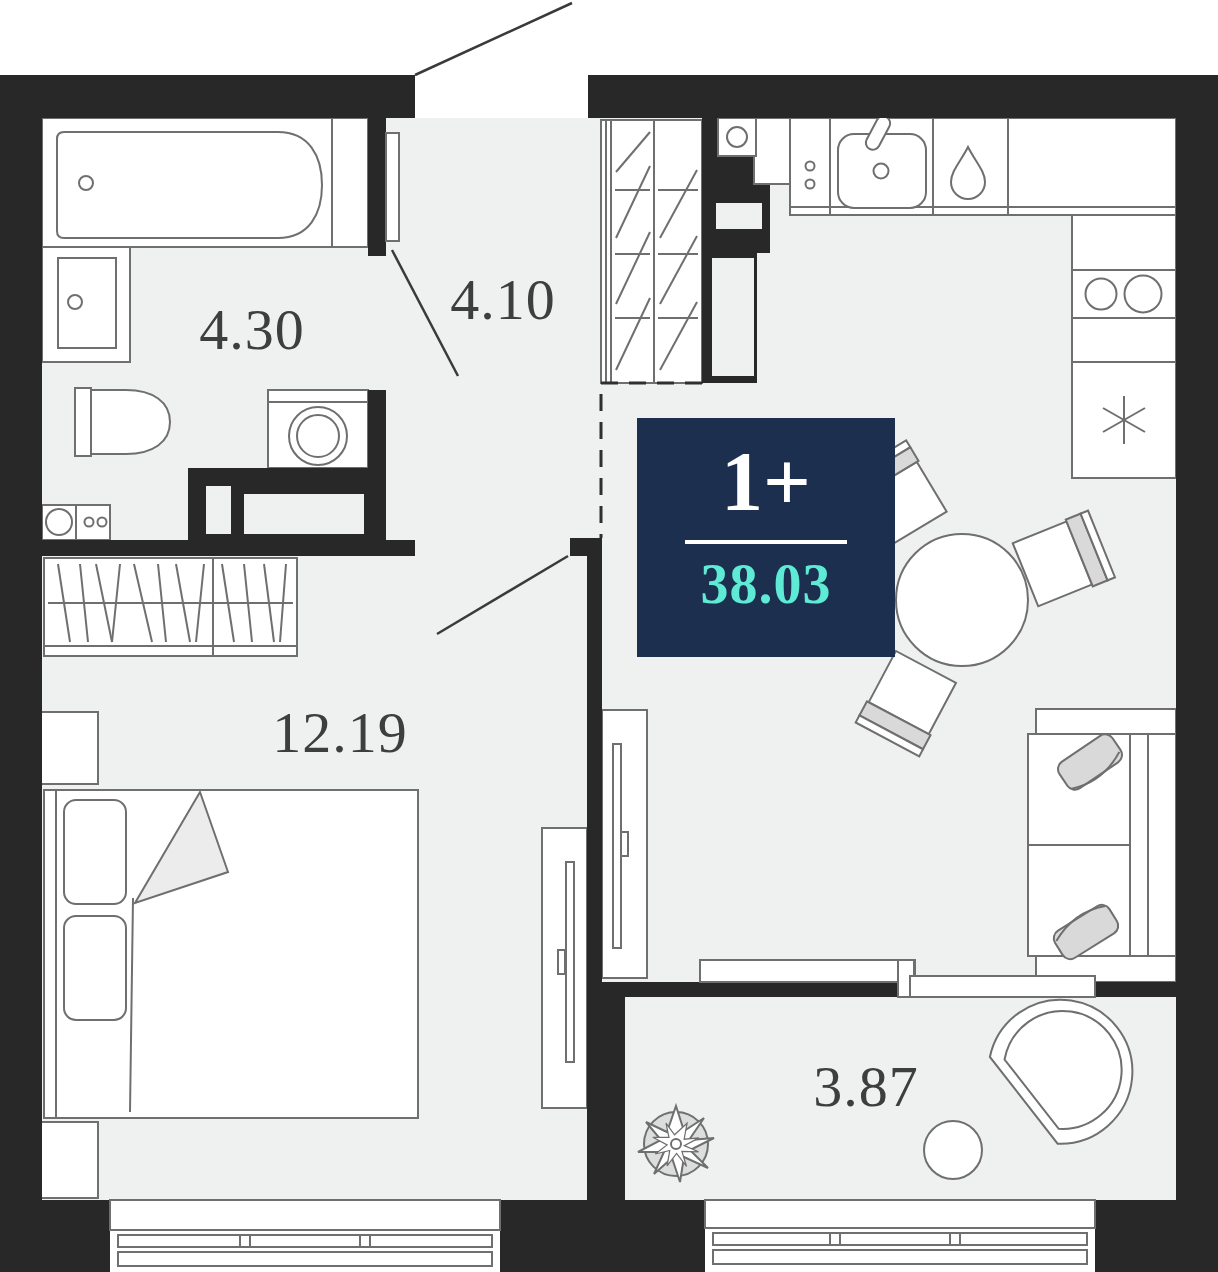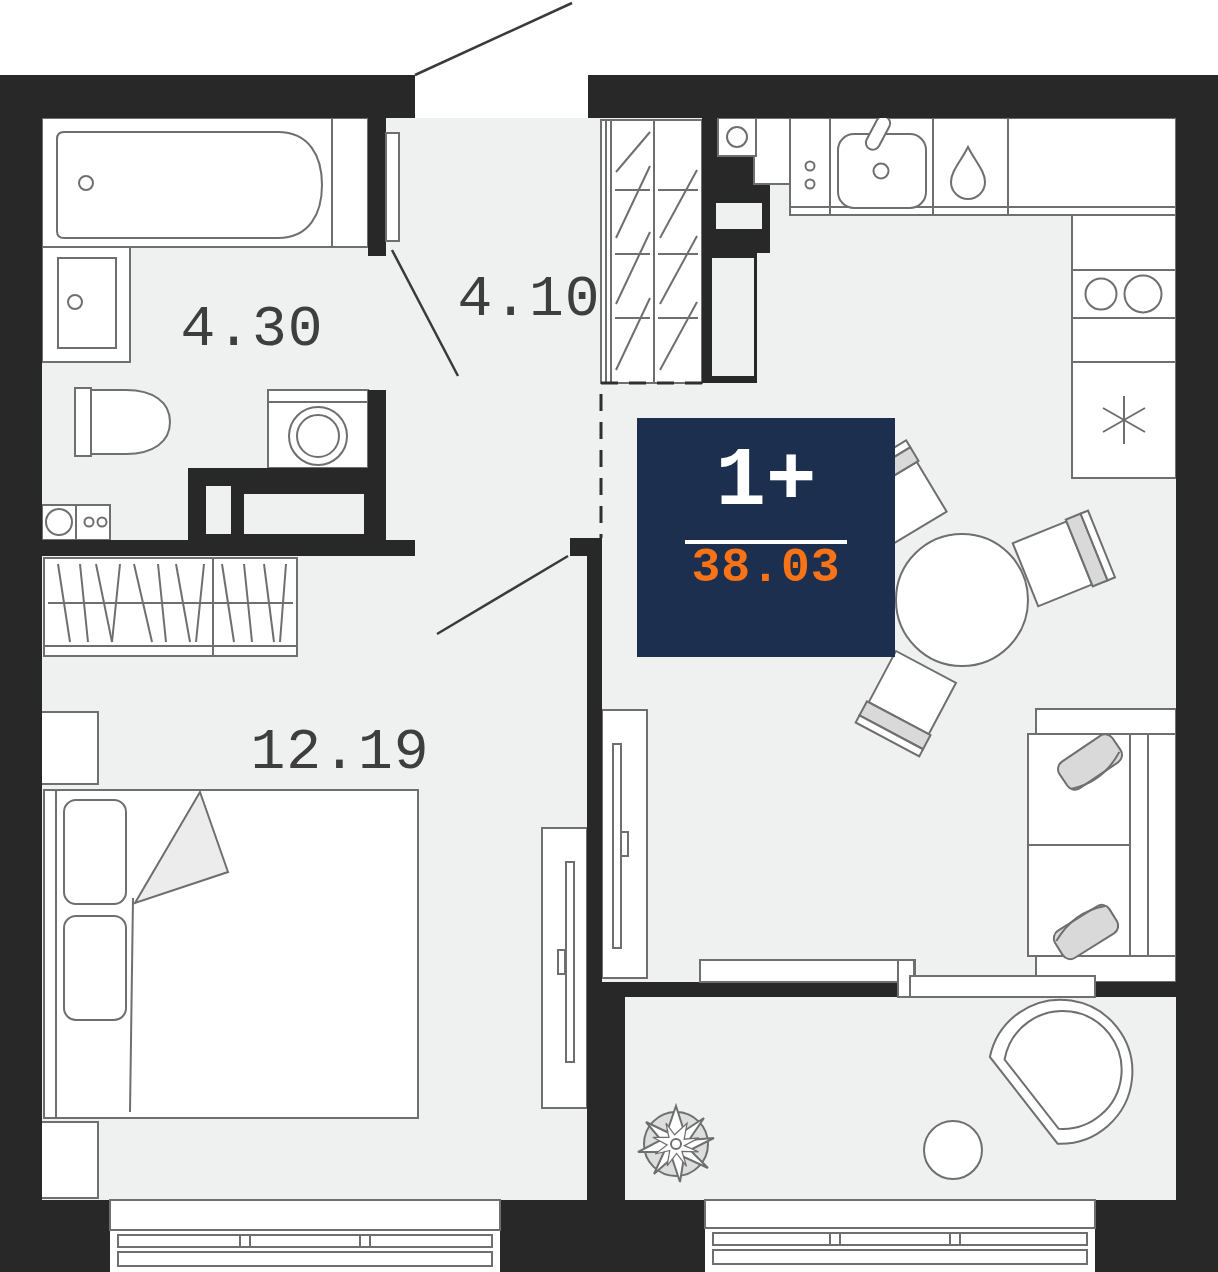--- a/index.html
+++ b/index.html
@@ -1,26 +1,26 @@
 <!DOCTYPE html>
 <html><head>
 <meta charset="utf-8">
 <style>
   html,body{margin:0;padding:0;background:#ffffff;}
   #stage{position:relative;width:1218px;height:1272px;background:#ffffff;overflow:hidden;
-         font-family:Liberation Mono, monospace;}
+         font-family:Liberation Serif, serif;}
   #plan-svg{position:absolute;left:0;top:0;}
   .room-label{position:absolute;transform:translate(-50%,-50%);font-size:58px;
               color:#3e3e3e;letter-spacing:1px;white-space:nowrap;font-weight:400;}
   .badge{position:absolute;left:637px;top:418px;width:258px;height:239px;
          display:flex;flex-direction:column;align-items:center;box-sizing:border-box;
          padding-top:22px;}
   .badge-rooms{color:#fff;font-weight:700;font-size:84px;line-height:1;letter-spacing:0px;}
   .badge-divider{width:162px;height:4px;background:#ffffff;margin-top:16px;}
-  .badge-area{color:#f97316;font-weight:700;font-size:48px;line-height:1;margin-top:0;letter-spacing:1px;}
+  .badge-area{color:#5eead4;font-weight:700;font-size:56px;line-height:1;margin-top:12px;letter-spacing:1px;}
   
   .wall{fill:#282828;stroke:none;}
   .floor{fill:#eff1f0;stroke:none;}
   .fixt{fill:#ffffff;stroke:#6f6f6f;stroke-width:2;}
   .fixt-thin{fill:none;stroke:#6f6f6f;stroke-width:2;}
   .cushion{fill:#d9d9d9;stroke:#6f6f6f;stroke-width:2;}
   .inset{fill:#eff1f0;stroke:none;}
   .swing{fill:none;stroke:#3a3a3a;stroke-width:2.5;}
   .zone-dash{fill:none;stroke:#2f2f2f;stroke-width:3;stroke-dasharray:17 11;}
 </style>
@@ -277,22 +277,23 @@
 
   <rect class="fixt" x="386" y="133" width="13" height="108"></rect>
   <line class="swing" x1="392" y1="250" x2="458" y2="376"></line>
   <line class="swing" x1="415" y1="75" x2="572" y2="3"></line>
   <line class="swing" x1="568" y1="556" x2="437" y2="634"></line>
 
   <polyline class="zone-dash" points="702,383 601,383 601,538"></polyline>
 </svg>
 
   <div class="room-label" style="left:252px;top:329px;">4.30</div>
-  <div class="room-label" style="left:529px;top:299px;">4.10</div>
-  <div class="room-label" style="left:340px;top:752px;text-align:center;">12.19</div>
+  <div class="room-label" style="left:503px;top:299px;">4.10</div>
+  <div class="room-label" style="left:340px;top:732px;text-align:center;">12.19</div>
+  <div class="room-label" style="left:866px;top:1086px;">3.87</div>
 
   <div class="badge" style="background-color: rgb(28, 47, 79);">
     <div class="badge-rooms">1+</div>
     <div class="badge-divider"></div>
     <div class="badge-area">38.03</div>
   </div>
 
 </div>
 
 </body></html>

